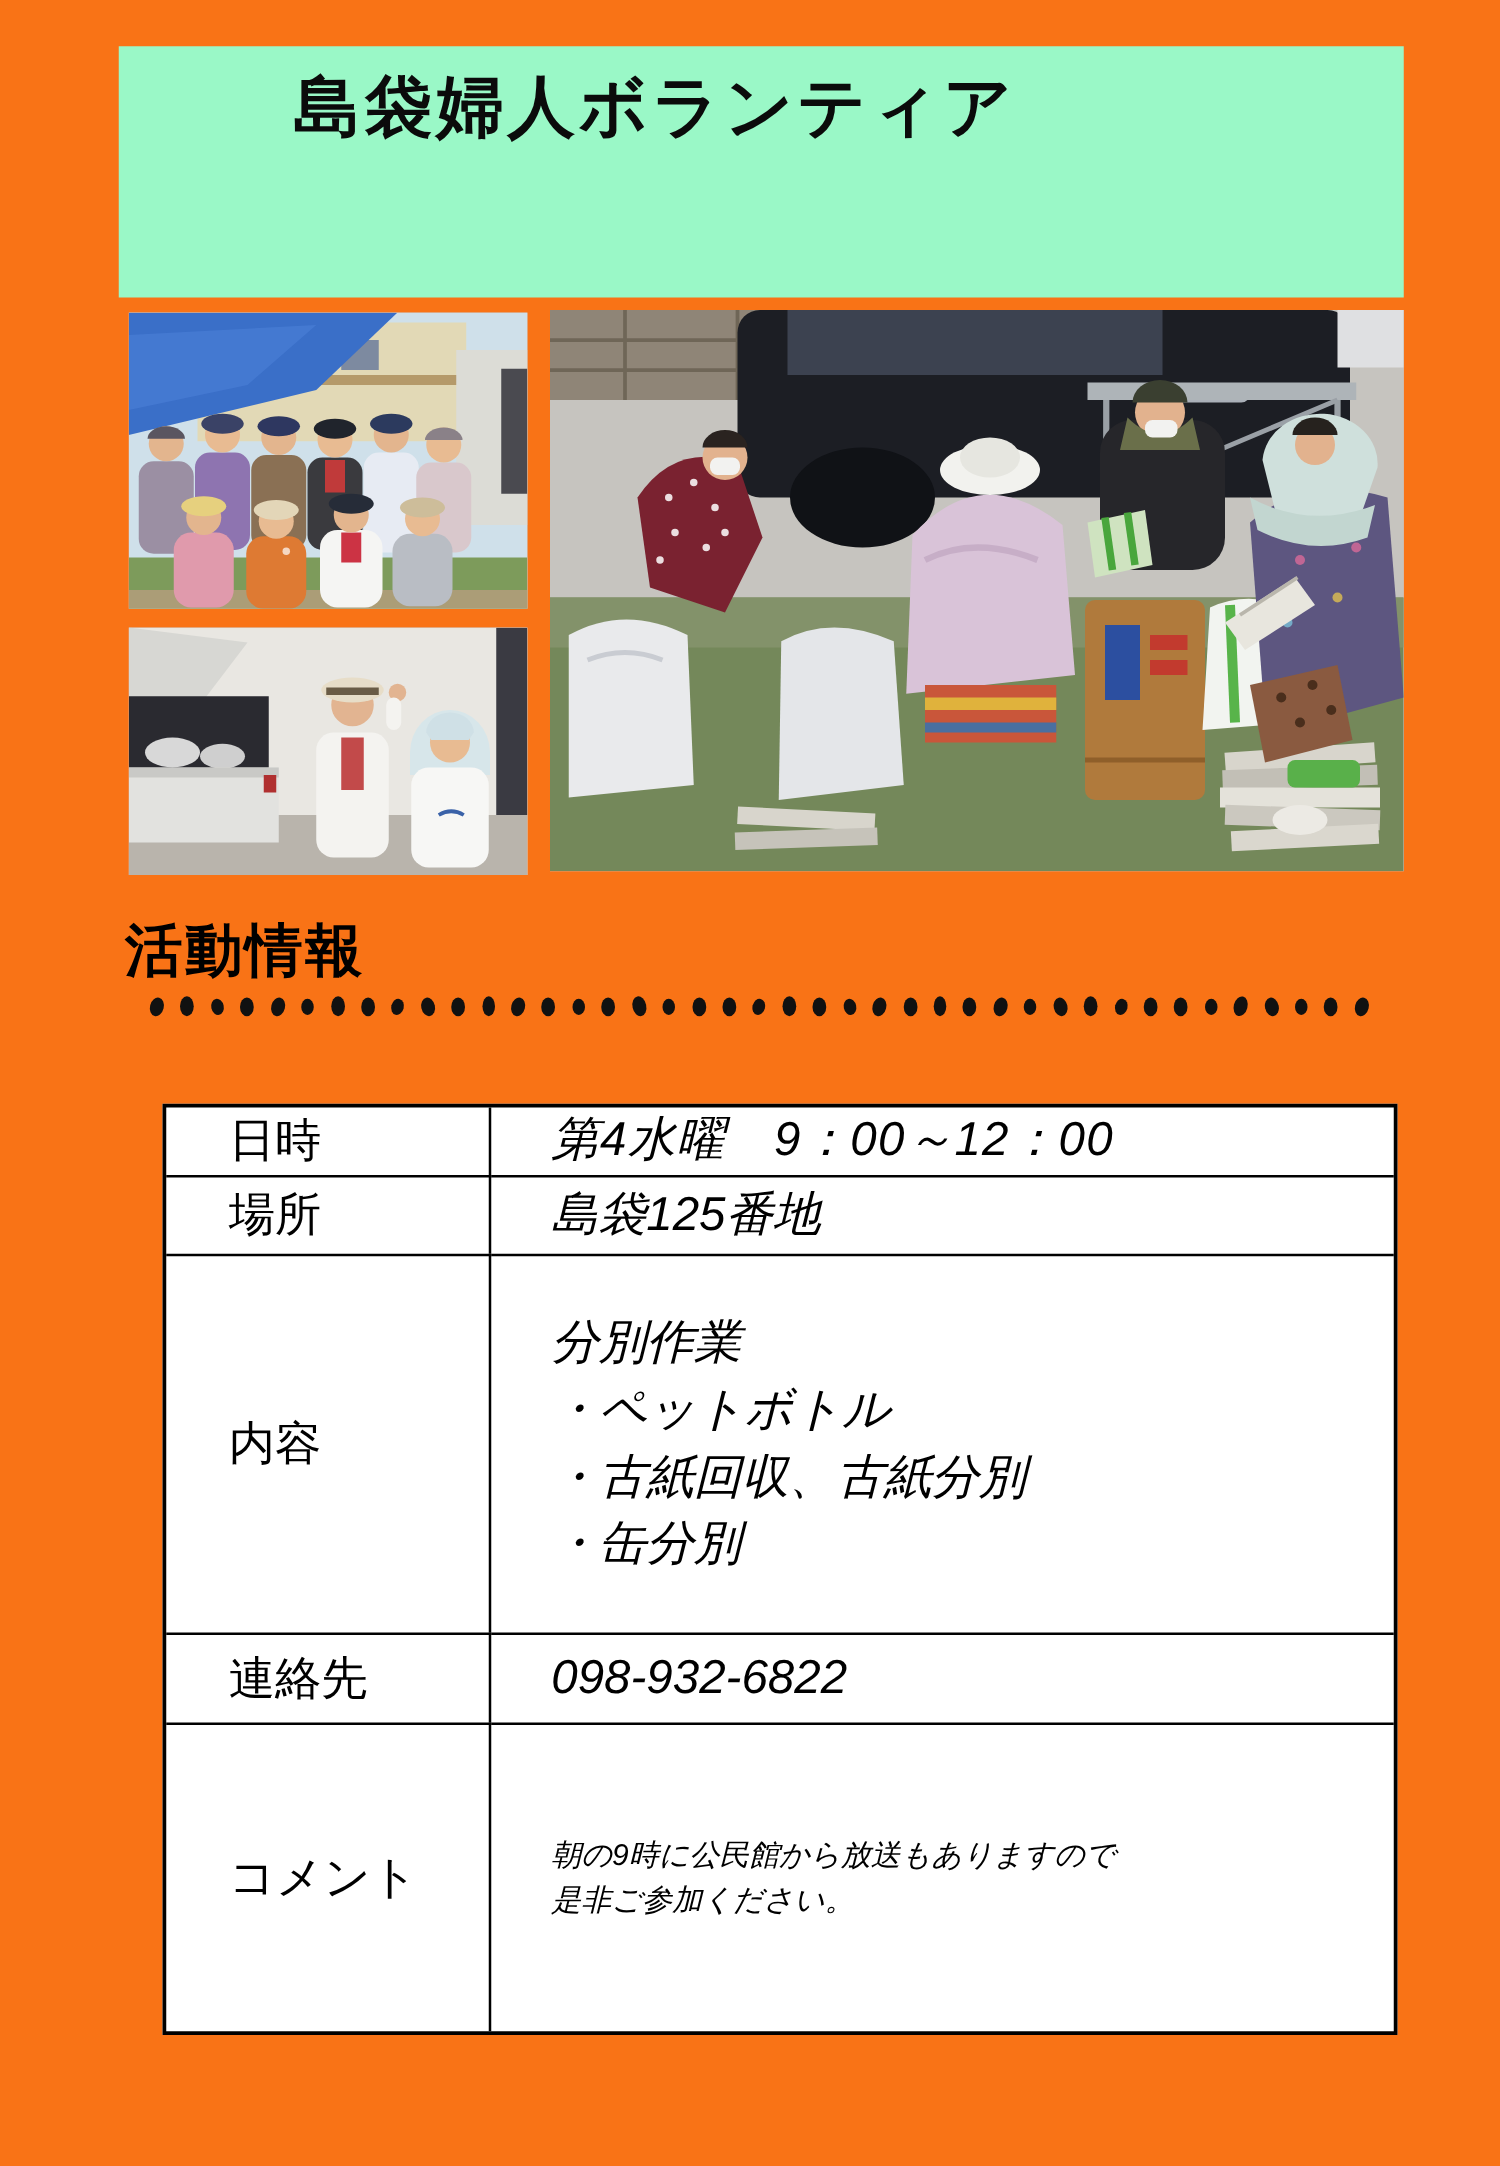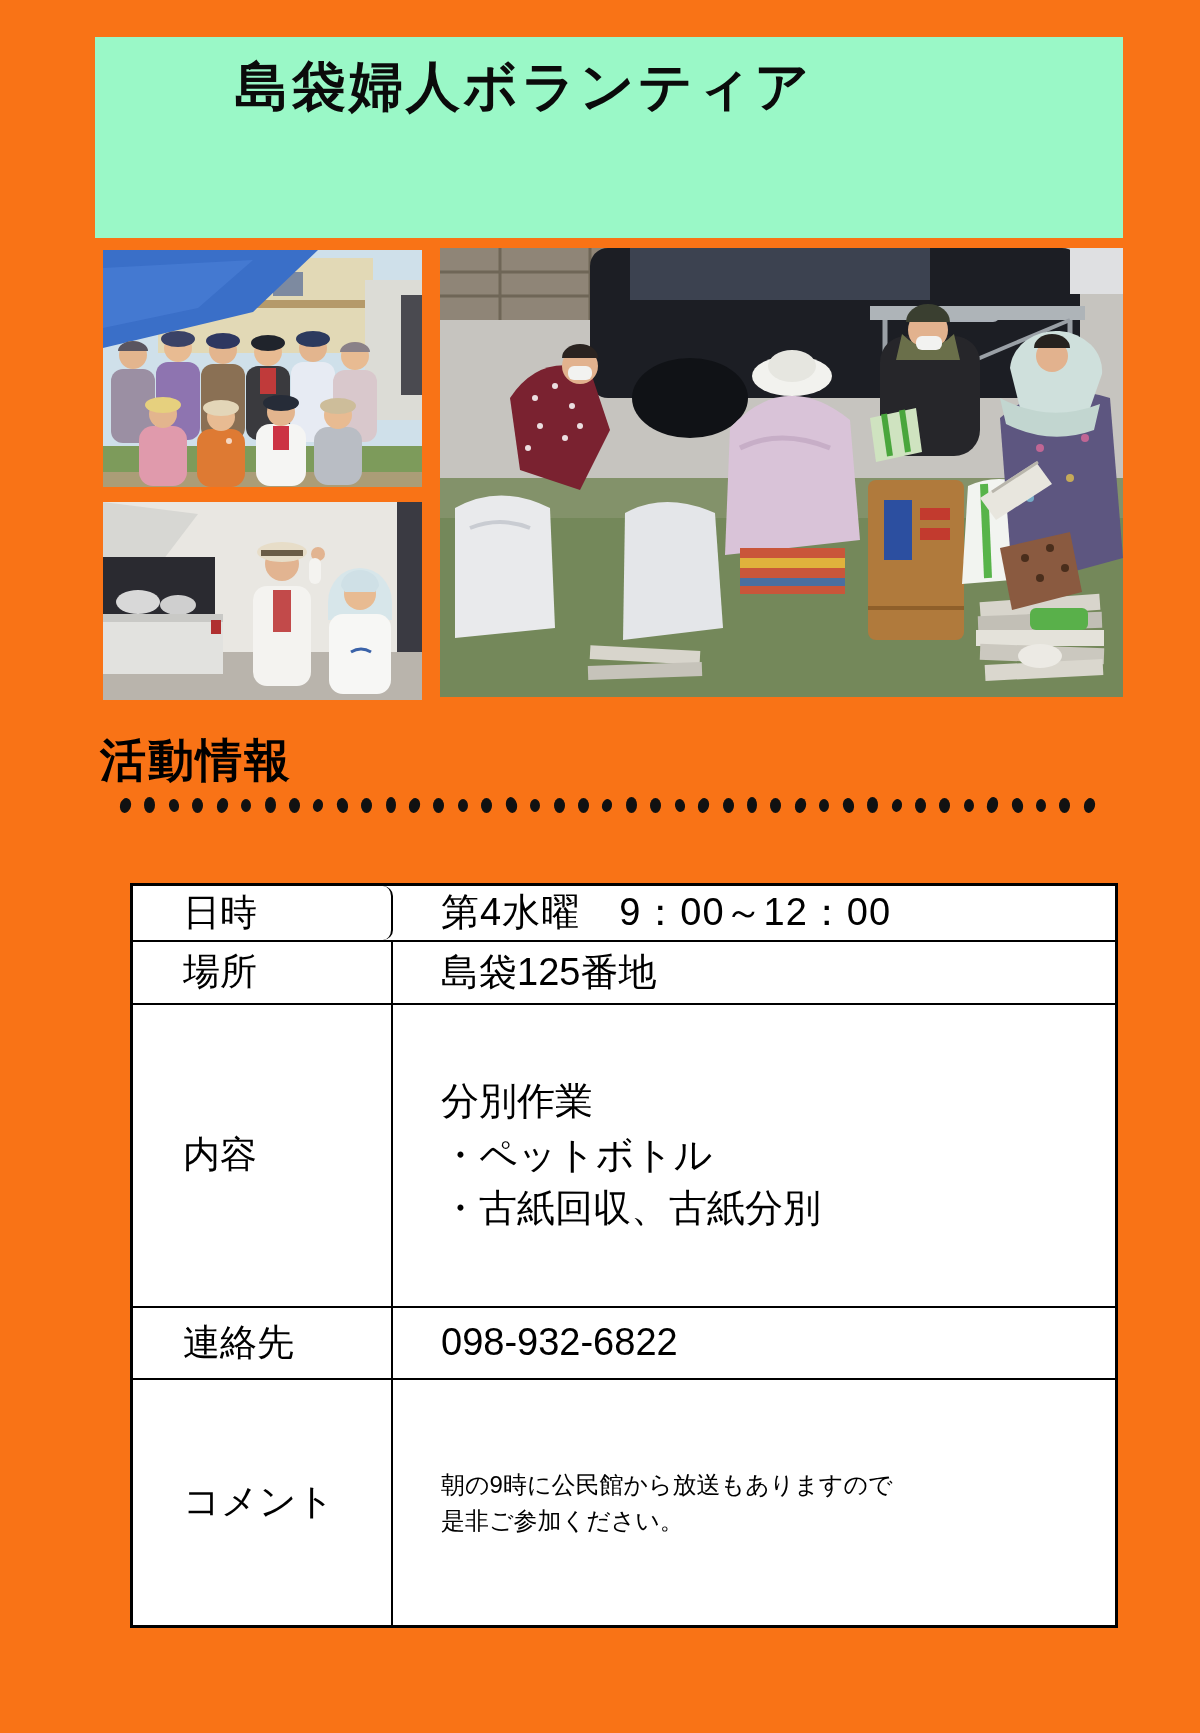--- a/index.html
+++ b/index.html
@@ -27,23 +27,23 @@
   .dot:nth-child(3n){height:13px;width:10px;}
   .dot:nth-child(4n+1){transform:rotate(14deg);}
   .dot:nth-child(5n+2){height:16px;}
   .dot:nth-child(7n+3){transform:rotate(-12deg);}
 
   
   .info-table{position:absolute;left:130px;top:883px;width:982px;border:3px solid #000;
     display:grid;grid-template-columns:260px 1fr;grid-template-rows:54px 63px 303px 72px 247px;
     background:#fff;}
   .cell{border-top:2px solid #000;display:flex;flex-direction:column;justify-content:center;box-sizing:border-box;}
-  .cell.r0{border-top:none;border-radius:10px;}
+  .cell.r0{border-top:none;}
   .label-cell{border-right:2px solid #000;padding-left:50px;font-size:37px;}
-  .value-cell{padding-left:48px;font-size:38px;}
+  .value-cell{padding-left:48px;font-size:38px;font-style:italic;}
   .value-line{line-height:1.42;white-space:nowrap;}
   .comment .value-line{font-size:24px;line-height:1.48;}
   .time-value{letter-spacing:1px;}
 </style>
 </head>
 <body>
 
 <div class="page">
 
   <div class="banner" style="background: rgb(154, 248, 199);">
@@ -334,20 +334,21 @@
       <div class="value-line">島袋125番地</div>
     </div>
 
     <div class="cell label-cell">
       <div class="value-line">内容</div>
     </div>
     <div class="cell value-cell">
       <div class="value-line">分別作業</div>
       <div class="value-line">・ペットボトル</div>
       <div class="value-line">・古紙回収、古紙分別</div>
+      <div class="value-line">・缶分別</div>
     </div>
 
     <div class="cell label-cell">
       <div class="value-line">連絡先</div>
     </div>
     <div class="cell value-cell">
       <div class="value-line">098-932-6822</div>
     </div>
 
     <div class="cell label-cell">

